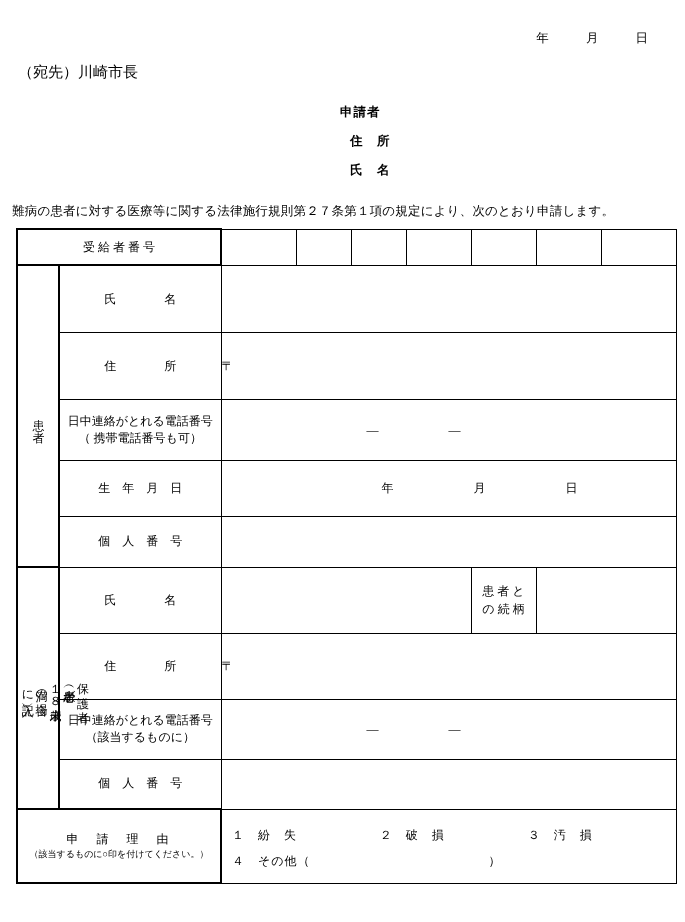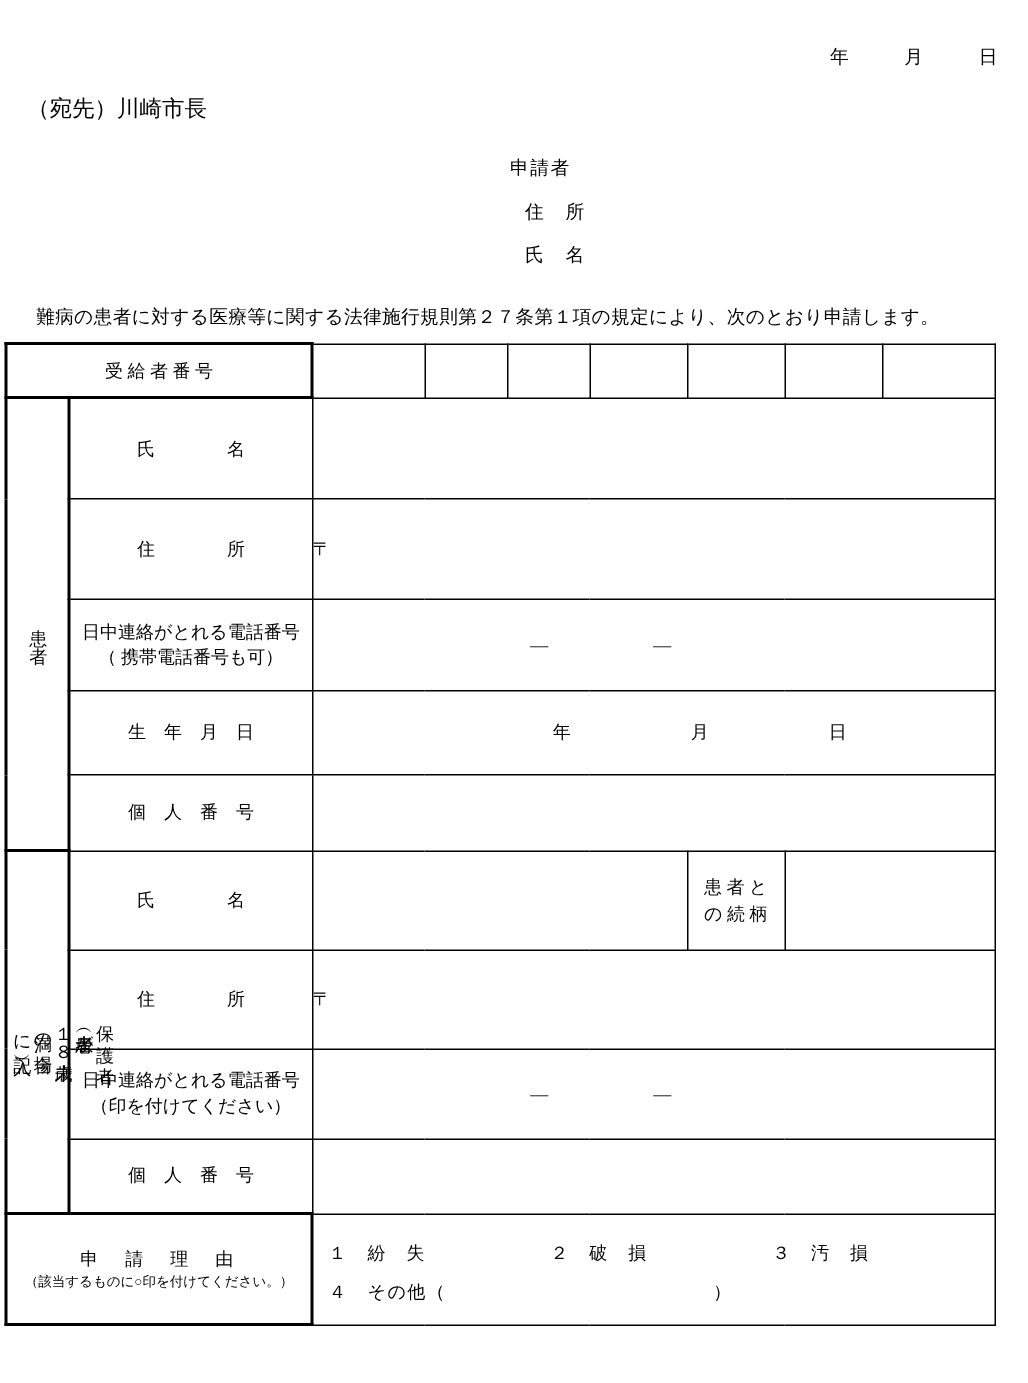--- a/index.html
+++ b/index.html
@@ -24,54 +24,55 @@
   .title {
     text-align: center;
     font-size: 17px;
     letter-spacing: 1px;
     margin-top: 10px;
     font-weight: normal;
   }
   .date-line {
     margin-top: 30px;
     text-align: right;
-    padding-right: 20px;
+    padding-right: 37px;
     font-size: 12.5px;
     letter-spacing: 0px;
   }
   .date-line span { display: inline-block; }
   .date-y { margin-right: 34px; }
   .date-m { margin-right: 34px; }
   .addressee {
     margin-top: 16px;
     padding-left: 18px;
     font-size: 15px;
   }
   .applicant-block {
     margin-top: 22px;
     font-size: 12.5px;
+    font-weight: bold;
   }
   .applicant-row {
     padding-left: 340px;
     margin-bottom: 12px;
     letter-spacing: 1px;
   }
   .applicant-row.indent {
     padding-left: 350px;
   }
   .statement {
     margin-top: 24px;
-    padding-left: 24px;
+    padding-left: 12px;
     font-size: 12.5px;
     letter-spacing: 0.2px;
   }
   table.form {
     border-collapse: collapse;
     margin-top: 8px;
-    margin-left: 3px;
+    margin-left: 16px;
     width: 544px;
     table-layout: fixed;
   }
   table.form td {
     border: 1px solid #000;
     font-size: 12px;
     padding: 0;
     vertical-align: middle;
   }
   .outer-thick {
@@ -233,21 +234,21 @@
     </tr>
 
     <tr>
       <td class="cell-label" style="height:62px;">住　　　　所</td>
       <td colspan="7" class="postal">〒</td>
     </tr>
 
     <tr>
       <td class="cell-label" style="height:56px;">
         <div>日中連絡がとれる電話番号</div>
-        <div>（印を付けてください）</div>
+        <div>（該当するものに）</div>
       </td>
       <td colspan="7">
         <div class="tel-line">
           <span>—</span>
           <span class="dash">—</span>
         </div>
       </td>
     </tr>
 
     <tr>

